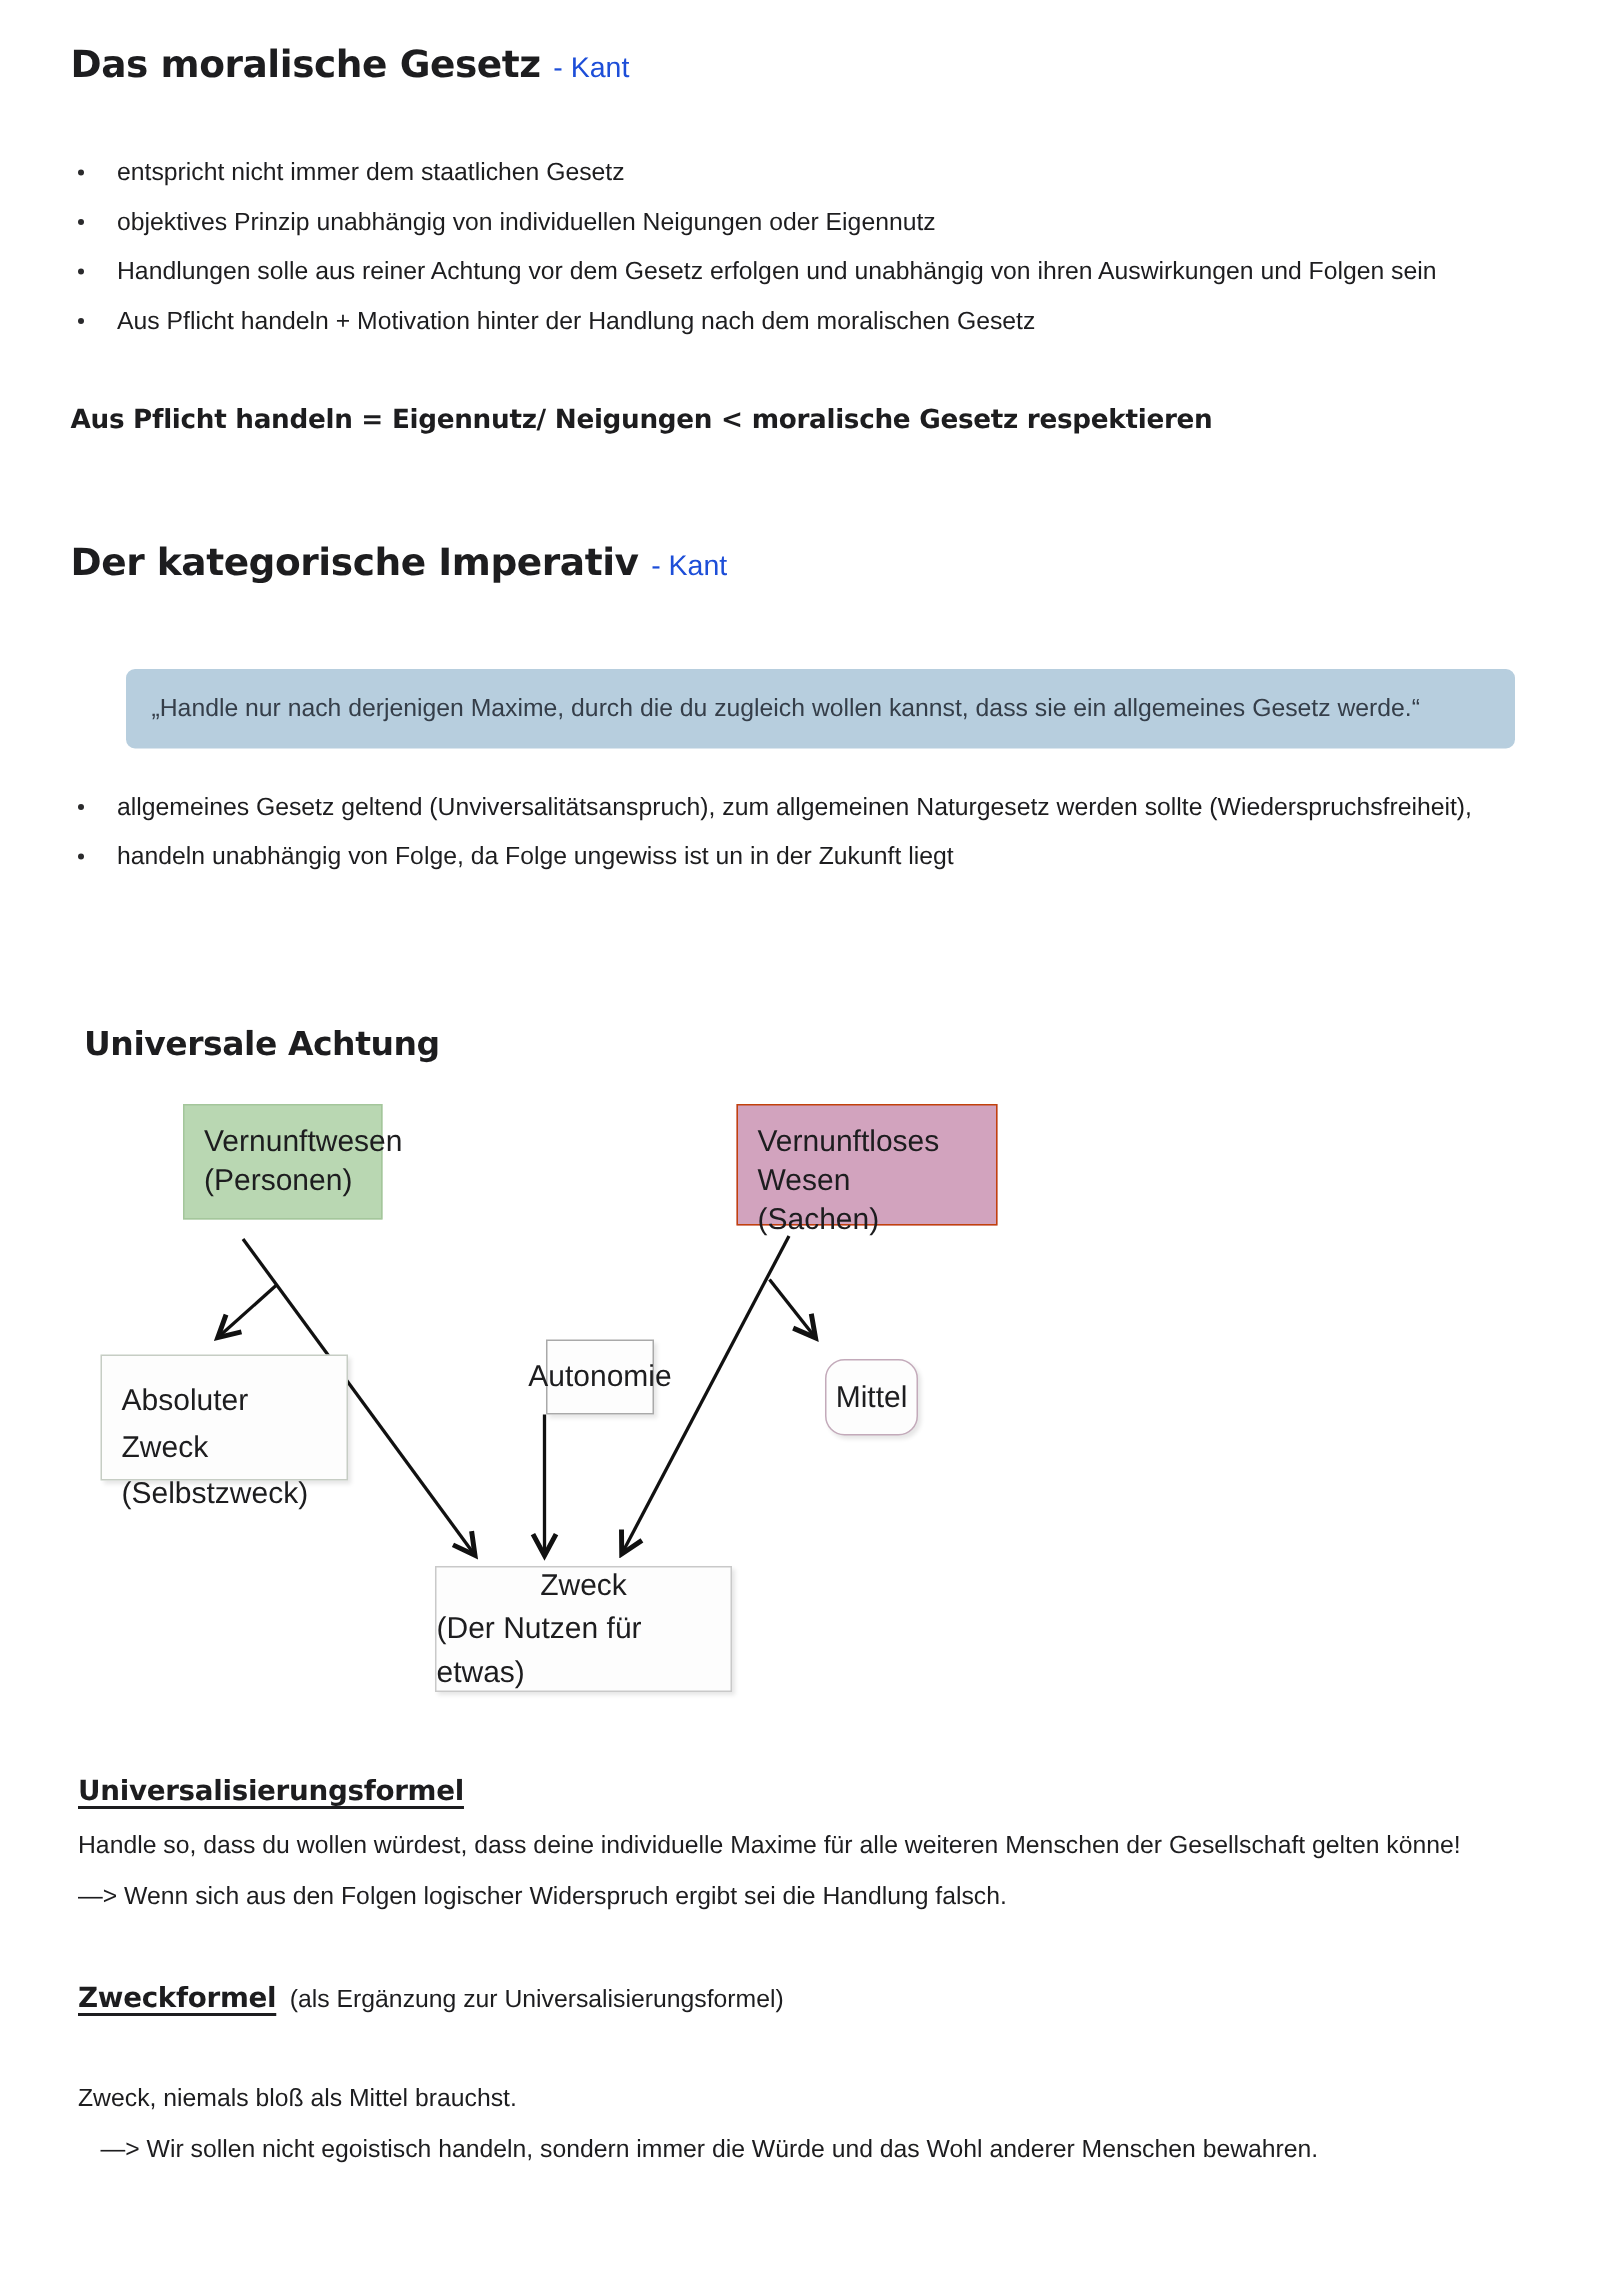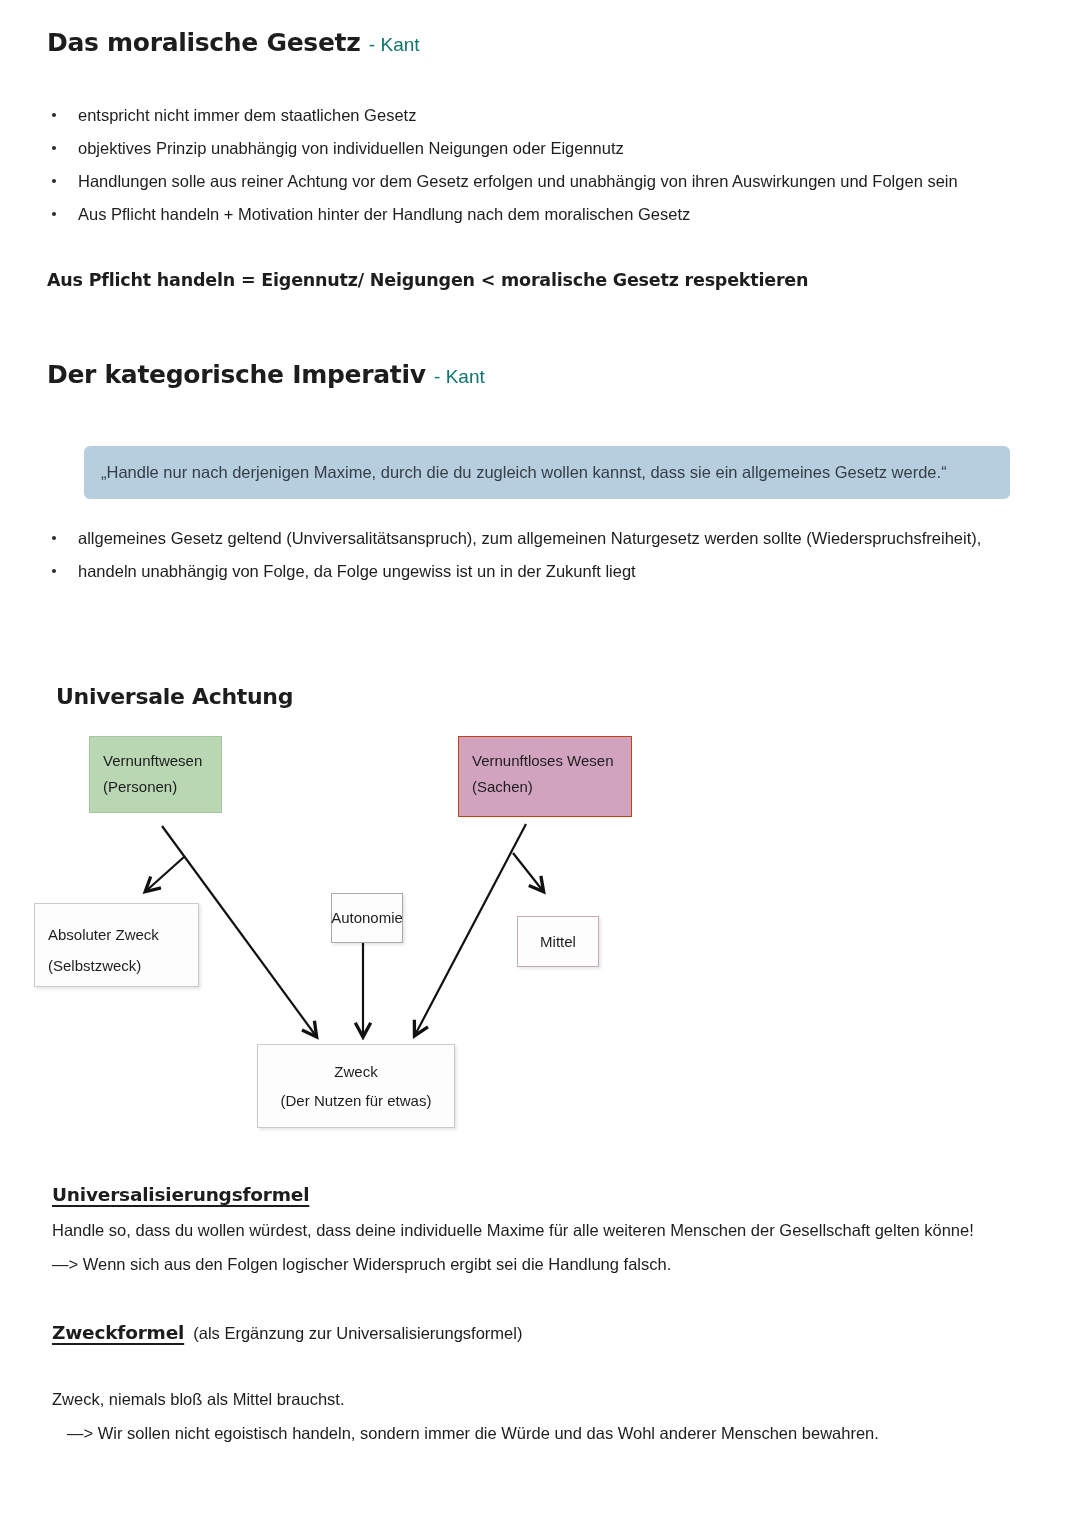--- a/index.html
+++ b/index.html
@@ -11,21 +11,21 @@
     color:#1d1d1f;
     overflow:hidden;
   }
   .abs{position:absolute;}
   
   .h1{
     font-family:"DejaVu Sans", sans-serif;
     font-weight:bold;font-size:25px;letter-spacing:-0.3px;
     white-space:nowrap;
   }
-  .h1 .suffix{font-family:"Liberation Sans", sans-serif;font-weight:normal;font-size:19px;letter-spacing:0;color:#0f766e;}
+  .h1 .suffix{font-family:"Liberation Sans", sans-serif;font-weight:normal;font-size:19px;letter-spacing:0;color:#1d4ed8;}
   .h3{
     font-family:"DejaVu Sans", sans-serif;
     font-weight:bold;font-size:22px;letter-spacing:-0.3px;white-space:nowrap;margin-top:34px;
   }
   .bodyline{font-size:16.5px;white-space:nowrap;}
   .boldline{
     font-family:"DejaVu Sans", sans-serif;
     font-weight:bold;font-size:17.5px;white-space:nowrap;letter-spacing:-0.2px;
   }
   
@@ -57,34 +57,35 @@
     white-space:nowrap;display:inline;
   }
   .sec-heading-suffix{
     font-family:"Liberation Sans", sans-serif;
     font-weight:normal;font-size:16.5px;text-decoration:none;white-space:nowrap;
   }
   
   #diagram{left:0;top:715px;width:720px;height:440px;}
   .dnode{
     position:absolute;box-sizing:border-box;
-    font-size:15px;line-height:26px;
+    font-size:20px;line-height:26px;
     background:#fdfdfd;
     border:1px solid #c9c9c9;
     box-shadow:2px 2px 3px rgba(0,0,0,0.10);
+    margin-left:33px;
   }
   .dnode .nline{display:block;}
   .pad-left{padding:11px 8px 8px 13px;text-align:left;}
   .center-one{display:flex;align-items:center;justify-content:center;}
   .center-two{display:flex;flex-direction:column;align-items:center;justify-content:center;line-height:29px;}
   #node-vernunftwesen{left:89px;top:21px;width:133px;height:77px;border:1px solid #a4c69b;box-shadow:none;}
   #node-vernunftloses{left:458px;top:21px;width:174px;height:81px;border:1px solid #c2410c;box-shadow:none;}
   #node-absoluter-zweck{left:34px;top:188px;width:165px;height:84px;border-color:#c6cdc4;}
   #node-autonomie{left:331px;top:178px;width:72px;height:50px;border-color:#a9a9a9;text-align:right;}
-  #node-mittel{left:517px;top:201px;width:82px;height:51px;border-color:#c3aaba;}
+  #node-mittel{left:517px;top:191px;width:62px;height:51px;border-color:#c3aaba;border-radius:13px;}
   #node-zweck{left:257px;top:329px;width:198px;height:84px;border-color:#c9c9c9;}
   svg line{stroke:#111;stroke-width:2.2;}
 </style>
 </head>
 <body>
 
 <div id="page">
 
   <div class="abs h1" style="left:47px;top:28px;">
     <span>Das moralische Gesetz</span>

